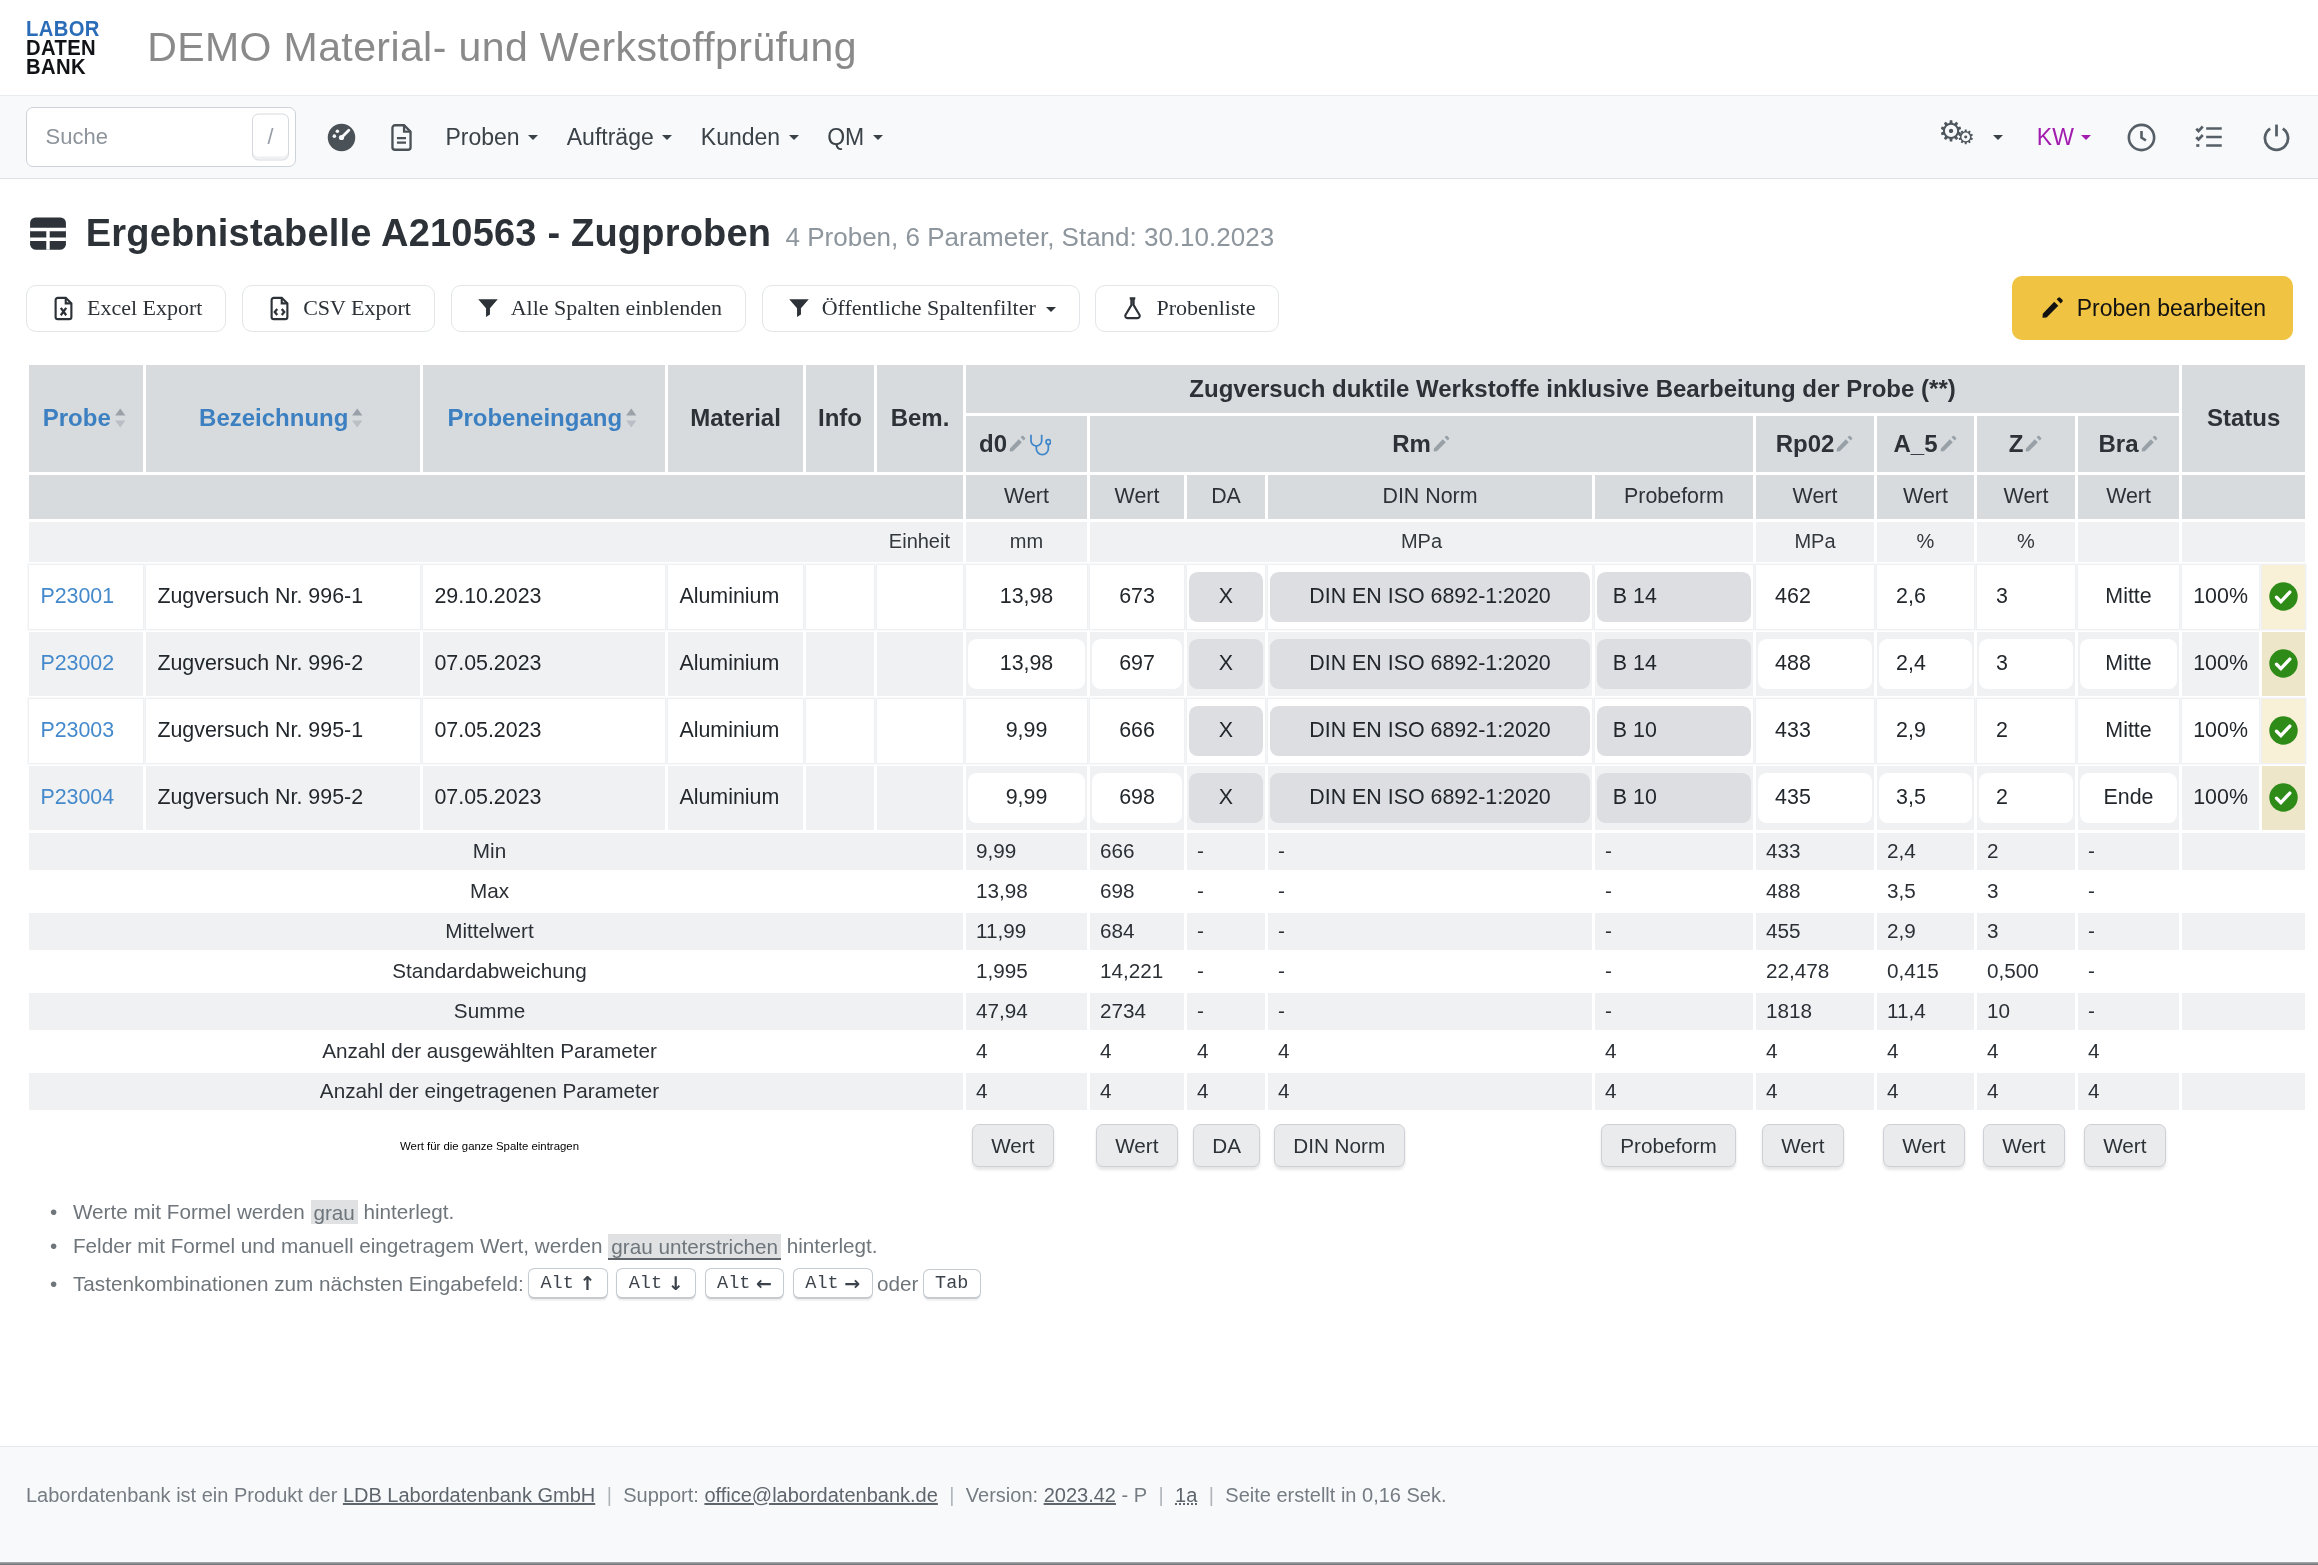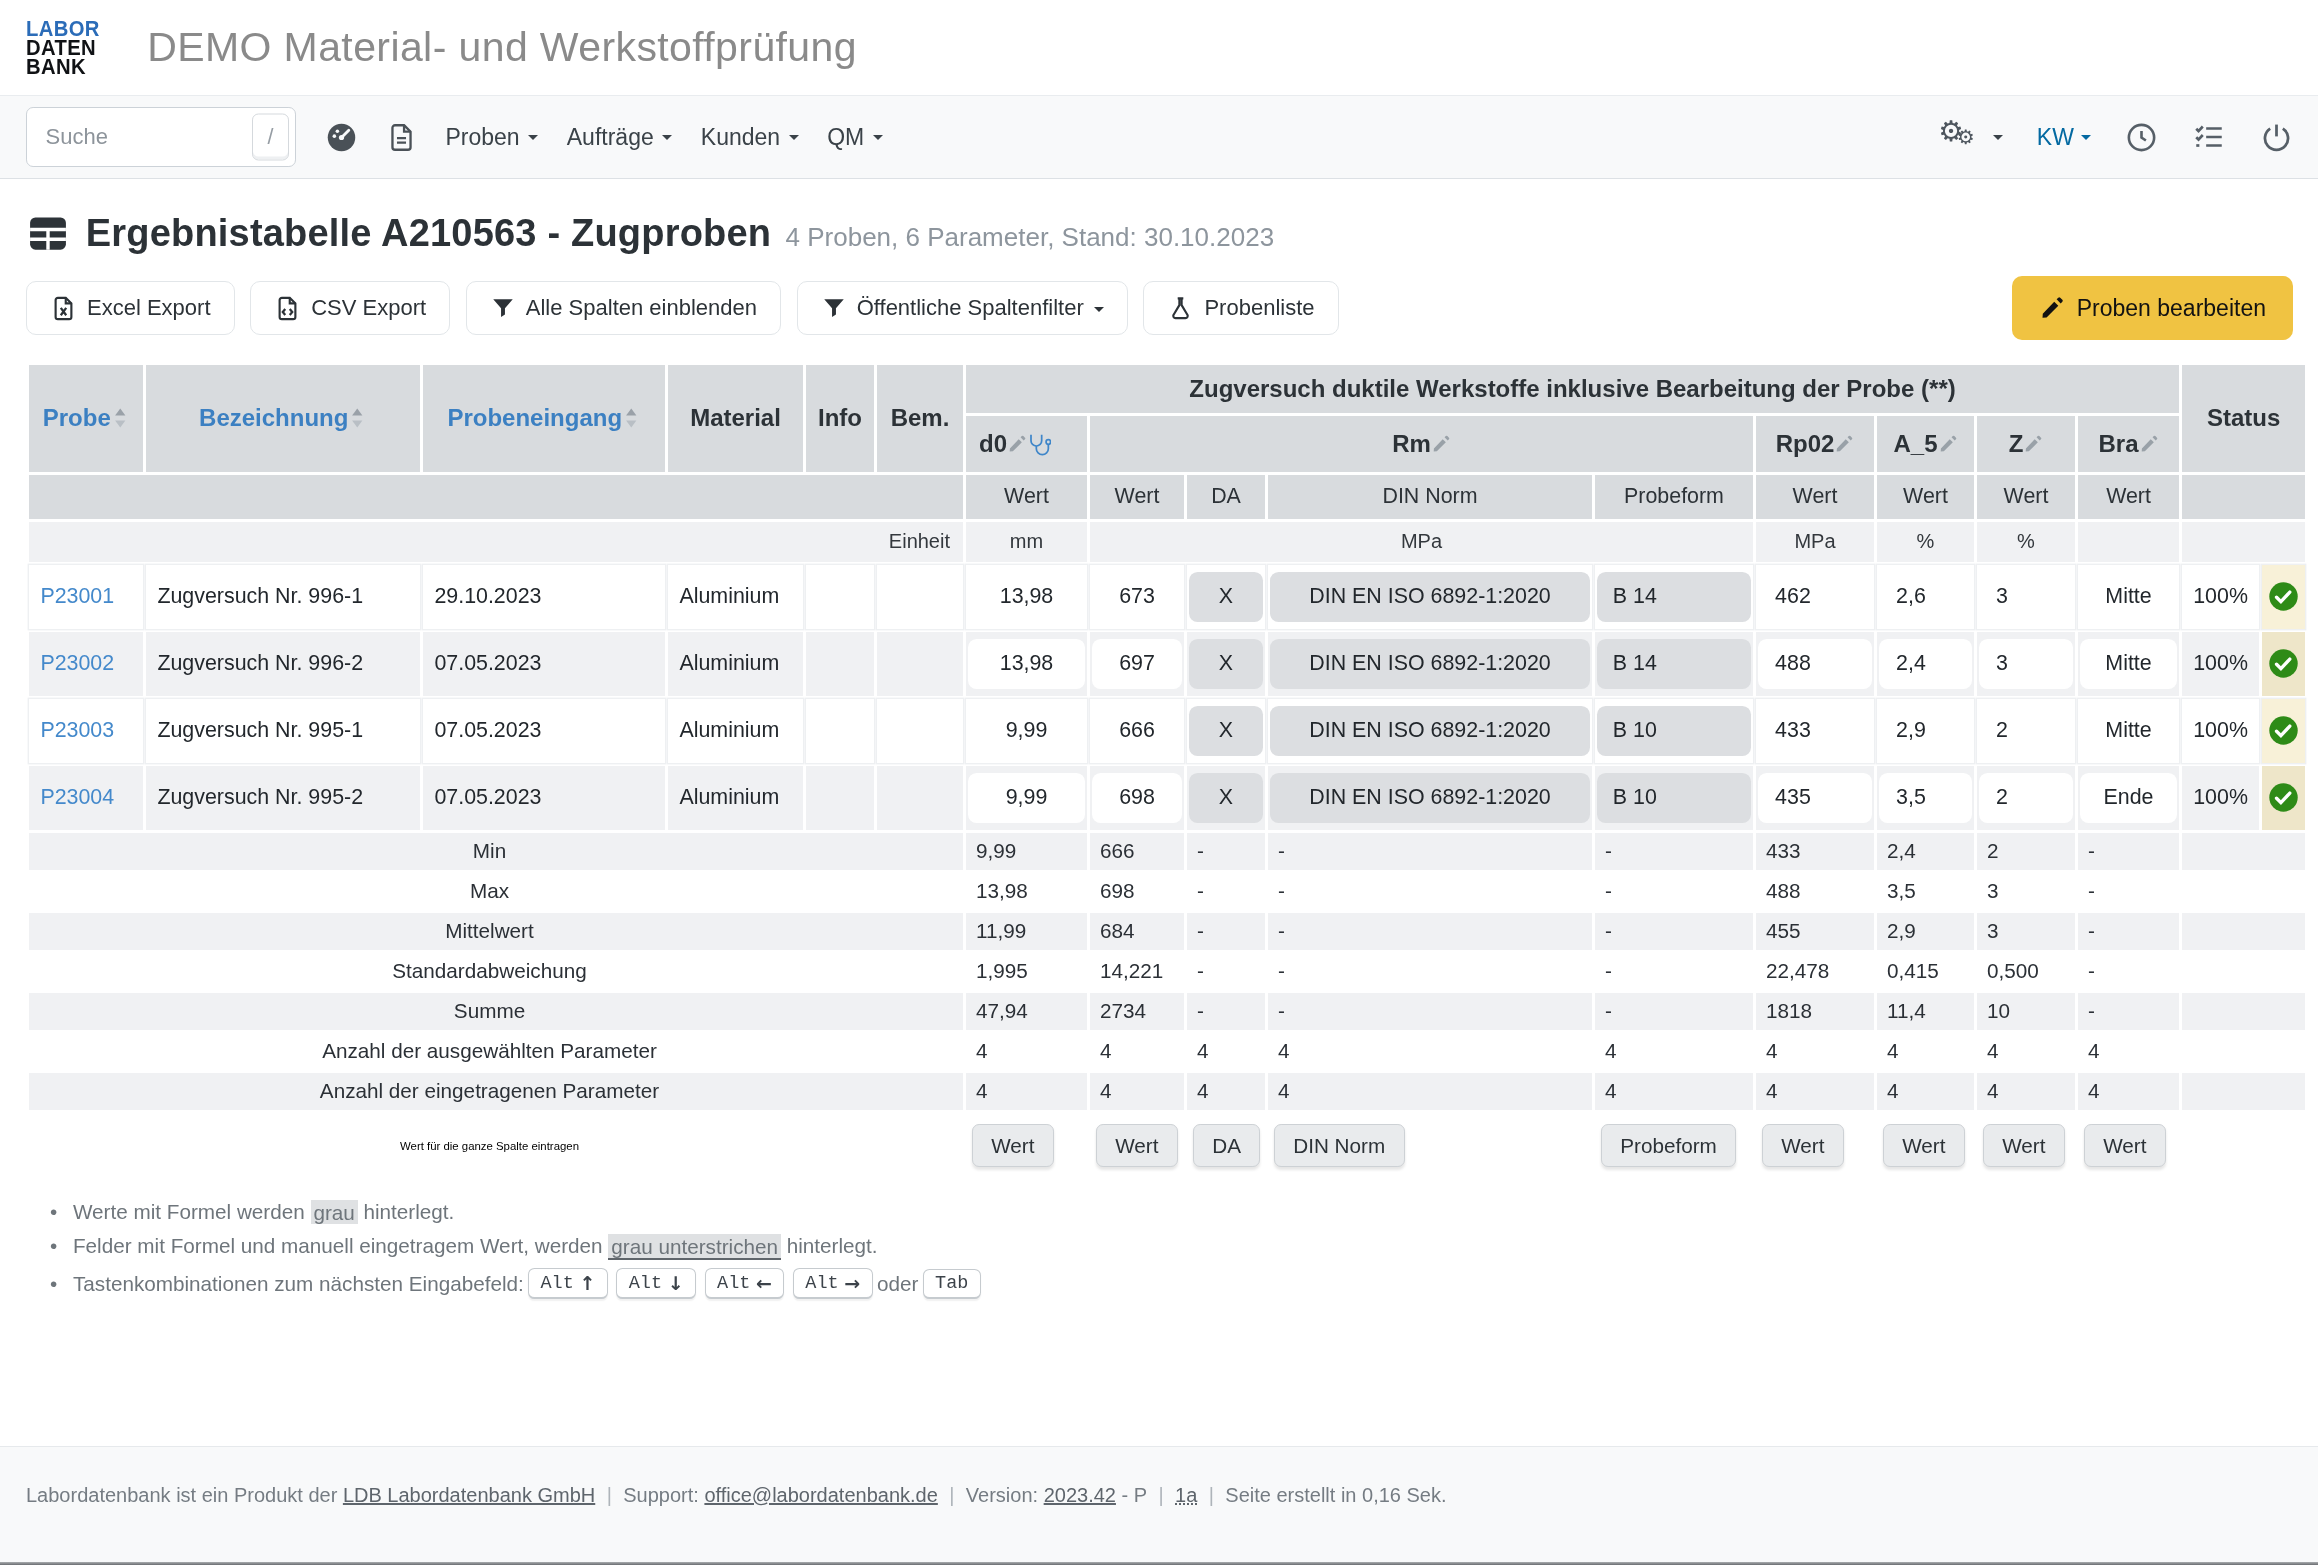--- a/index.html
+++ b/index.html
@@ -25,31 +25,31 @@
   .slashkey { position:absolute; right:7.1px; top:50%; transform:translateY(-50%); width:37px; height:47px;
             border:1.4px solid #d5d9dd; border-radius:6.4px; display:flex; align-items:center; justify-content:center;
             color:#969da4; font-size:21.4px; background:#fff; box-shadow:inset 0 -2.9px 0 #eef0f2; }
   .navicon { display:flex; align-items:center; color:#4a5157; }
   .menuitem { display:flex; align-items:center; gap:8.6px; font-size:23px; color:#3a4248; cursor:pointer; }
   .caret { width:0; height:0; border:5.7px solid transparent; border-top-color:currentColor; margin-top:6.4px; }
   .nav-right { margin-left:auto; display:flex; align-items:center; gap:34px; color:#565f67; }
   .gears { position:relative; width:46px; height:36px; font-size:28.5px; color:#4e565e; }
   .gears .g1 { position:absolute; left:0; top:-4.3px; }
   .gears .g2 { position:absolute; left:18.5px; top:5.7px; font-size:20px; }
-  .kw { display:flex; align-items:center; gap:7.1px; font-size:23px; color:#0369a1; }
+  .kw { display:flex; align-items:center; gap:7.1px; font-size:23px; color:#a21caf; }
 
   
   .main { padding:0 26px; }
   .pagetitle { margin-top:33px; display:flex; align-items:center; }
   .pagetitle h1 { font-size:38px; font-weight:bold; color:#2c3237; margin-left:15.7px; letter-spacing:0.2px; }
   .pagetitle .sub { font-size:26px; color:#8d959d; margin-left:14.3px; padding-top:8.6px; }
 
   .toolbar { margin-top:21.4px; display:flex; align-items:center; gap:15.7px; }
-  .btn { height:54px; display:inline-flex; align-items:center; gap:10px; background:#fff;
-         border:1.4px solid #e2e6e9; border-radius:10px; padding:0 23px; font-size:22px; color:#2c3237; cursor:pointer; }
+  .btn { height:47px; display:inline-flex; align-items:center; gap:10px; background:#fff;
+         border:1.4px solid #e2e6e9; border-radius:10px; padding:0 23px; font-size:22px; color:#2c3237; cursor:pointer;font-family:Liberation Serif, serif; }
   .btn svg { flex:0 0 auto; }
   .btn-warn { margin-left:auto; background:#f0c342; border:none; border-radius:10px; height:64px;
          display:inline-flex; align-items:center; gap:11.4px; padding:0 27px; font-size:23px; color:#121212; cursor:pointer; }
 
   
   table.results { width:100%; margin-top:21.4px; border-collapse:separate; border-spacing:3.6px 3.6px; table-layout:fixed; }
   th, td { vertical-align:middle; overflow:hidden; white-space:nowrap; }
   thead th { background:#d8dbde; color:#2c3237; font-size:24px; font-weight:bold; }
   th.group { height:48px; }
   th.fixedh { height:0; } 

